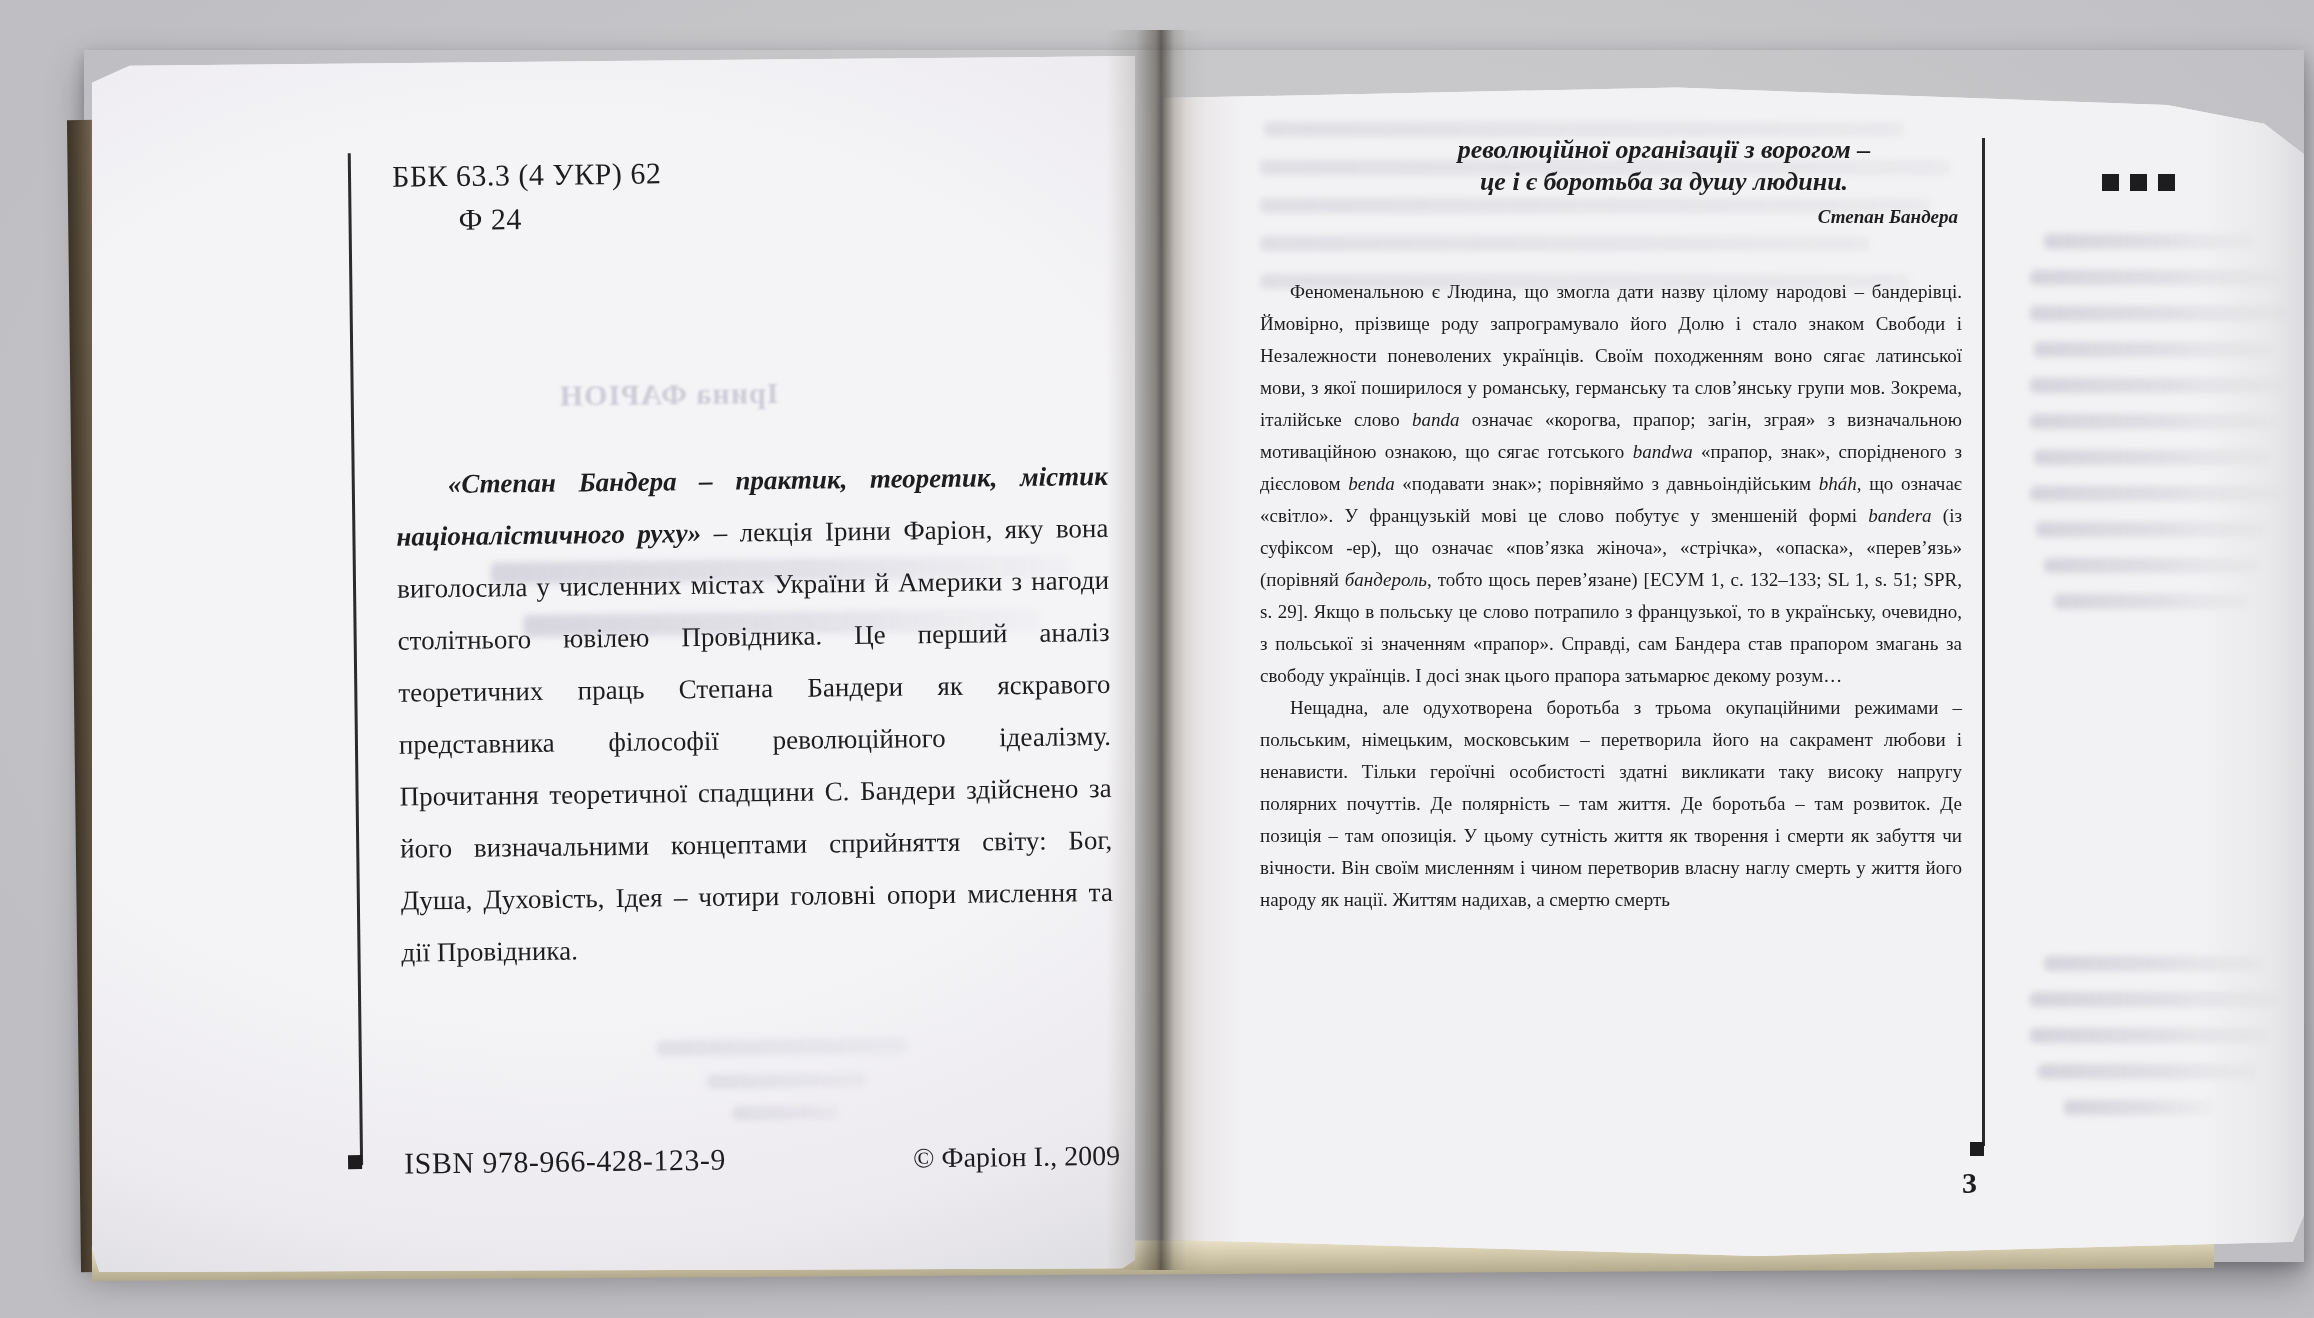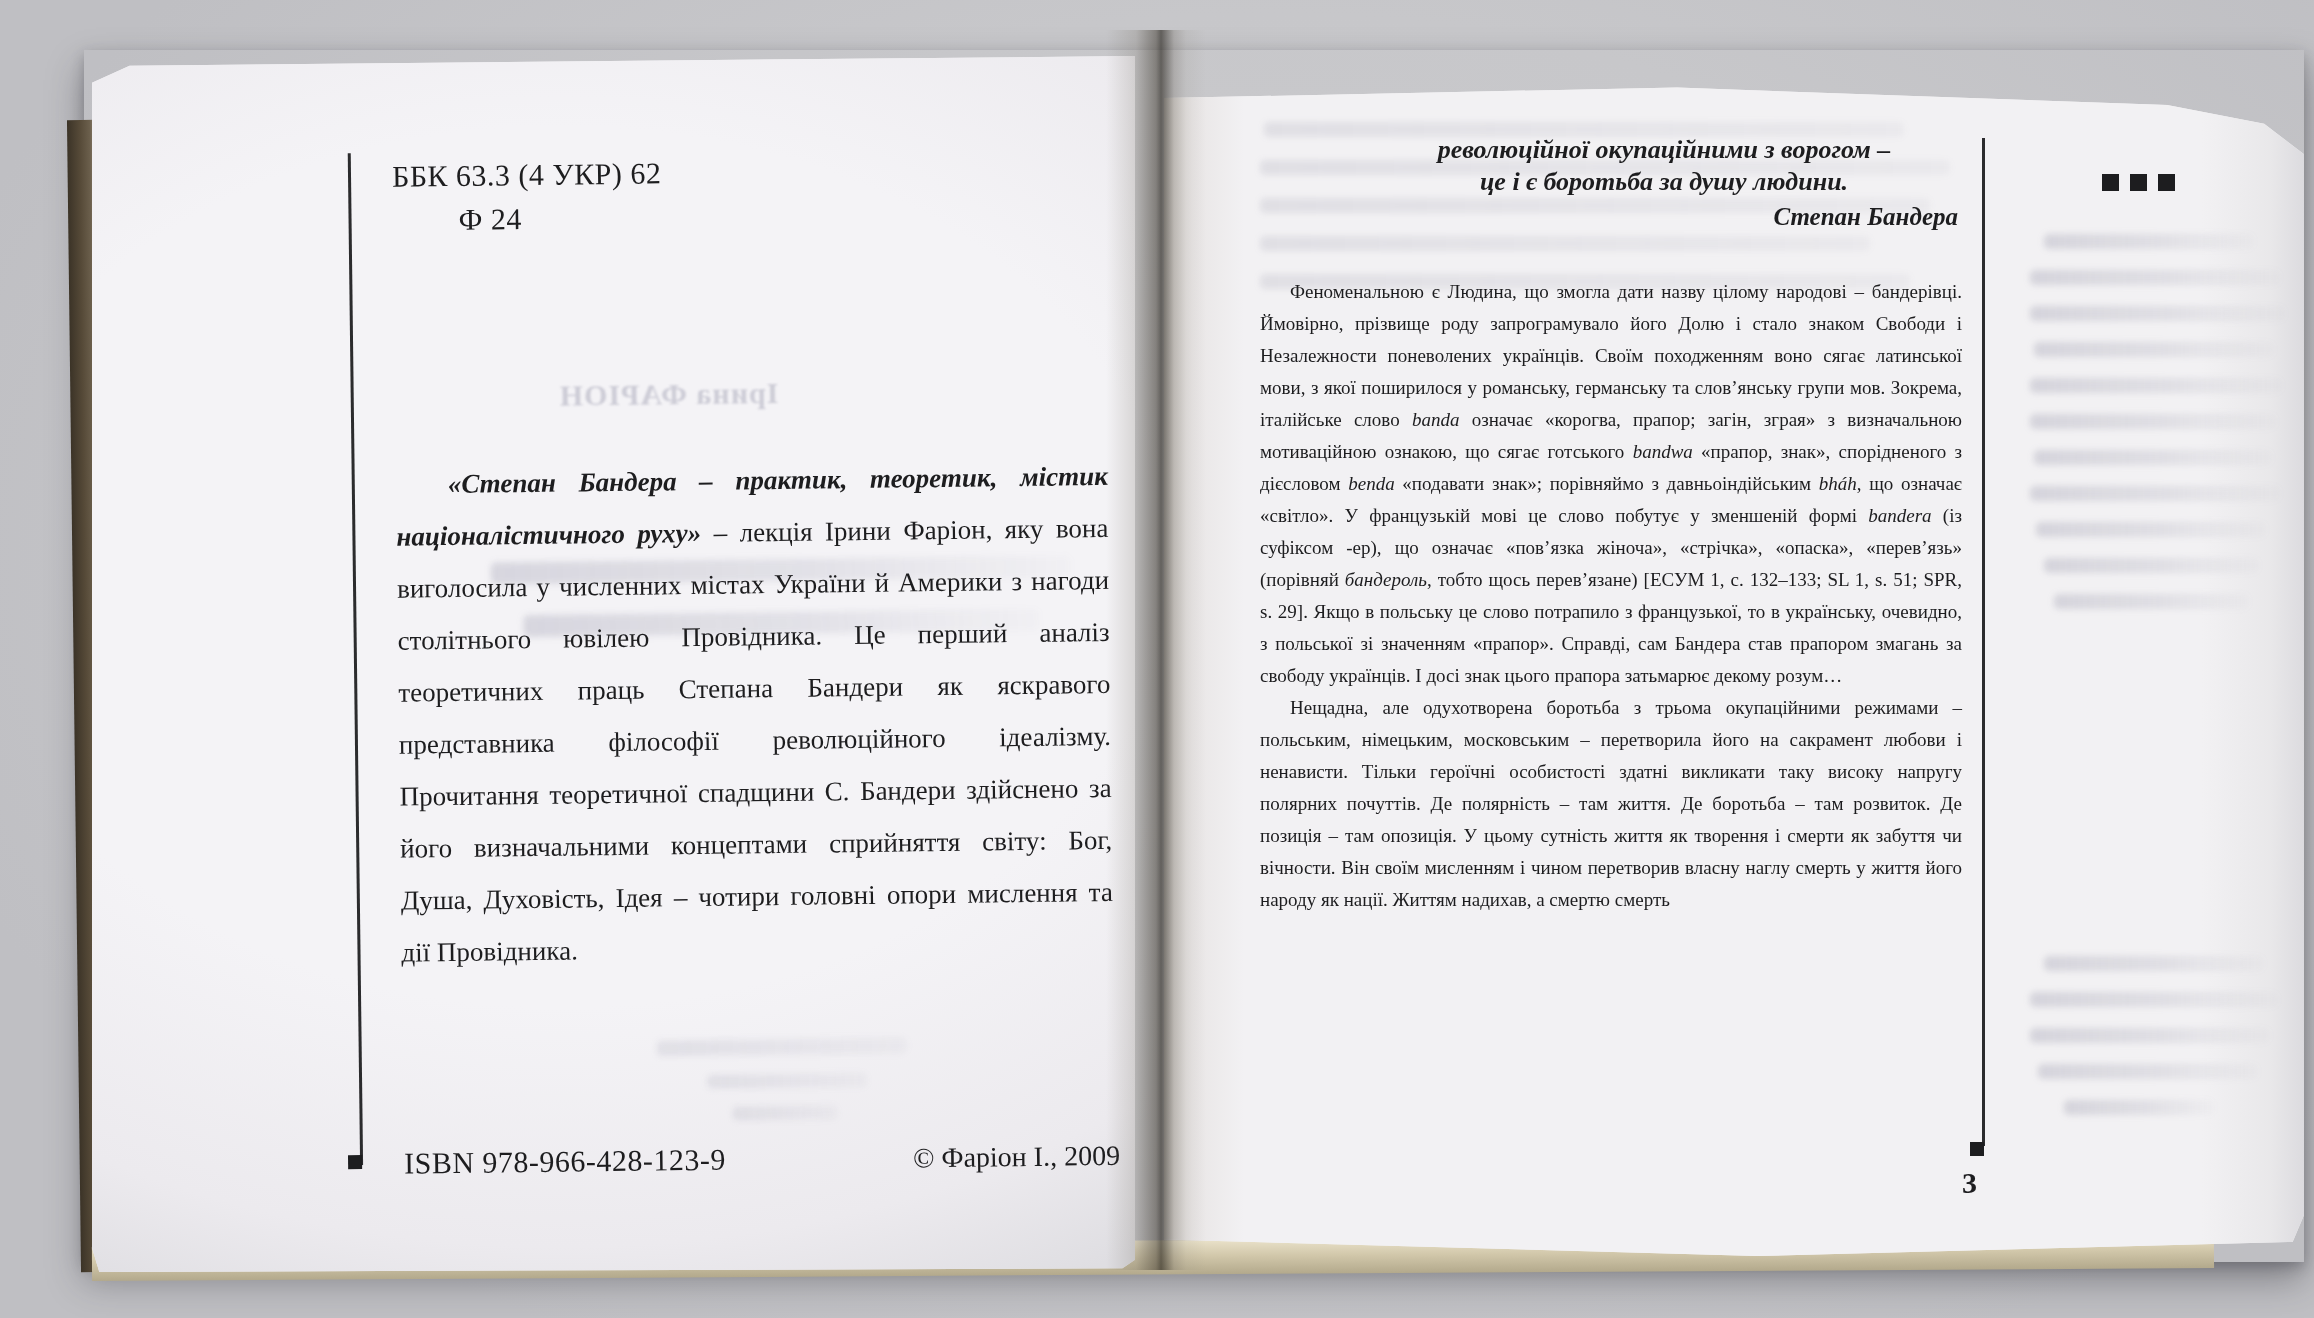--- a/index.html
+++ b/index.html
@@ -43,21 +43,21 @@
   .orn-squares i{display:block;width:17px;height:17px;background:#1d1d1f;}
   
   .bbk{font-size:30px;line-height:44px;letter-spacing:.5px;}
   .bbk .l2{margin-left:66px;}
   .annotation{width:712px;font-size:27px;line-height:52px;text-align:justify;text-indent:52px;}
   .isbn-row{width:716px;display:flex;justify-content:space-between;align-items:baseline;}
   .isbn{font-size:30px;letter-spacing:.5px;}
   .copyright{font-size:28px;}
   .epigraph{width:600px;text-align:center;font-weight:bold;font-style:italic;
     font-size:26px;line-height:31.5px;}
-  .epigraph-author{text-align:right;padding-right:6px;font-size:25px;margin-top:4px;
+  .epigraph-author{text-align:right;padding-right:6px;font-size:19px;margin-top:4px;
     font-weight:bold;font-style:italic;}
   .body-col{width:702px;font-size:19px;line-height:32px;text-align:justify;}
   .body-col p{margin:0;text-indent:30px;}
   .margin-quote{width:276px;font-size:22px;line-height:29.5px;text-align:justify;
     text-indent:38px;font-style:italic;}
   .pagenum{font-size:30px;font-weight:bold;}
   .b{font-weight:bold;} .i{font-style:italic;}
   
   .ghost-text{transform:scaleX(-1);color:rgba(105,105,132,.28);font-weight:bold;
     font-size:30px;letter-spacing:1px;filter:blur(1px);white-space:nowrap;}
@@ -101,21 +101,21 @@
 
 <div class="abs page page-right">
 
   <div class="abs smudge light" style="left:100px;top:38px;width:640px;height:15px;"></div>
   <div class="abs smudge light" style="left:96px;top:76px;width:690px;height:15px;"></div>
   <div class="abs smudge light" style="left:96px;top:114px;width:670px;height:15px;"></div>
   <div class="abs smudge light" style="left:96px;top:152px;width:610px;height:15px;"></div>
   <div class="abs smudge light" style="left:96px;top:190px;width:650px;height:15px;"></div>
 
   <div class="abs epigraph" style="left:200px;top:50px;">
-    <div>революційної окупаційними з ворогом –</div>
+    <div>революційної організації з ворогом –</div>
     <div>це і є боротьба за душу людини.</div>
     <div class="epigraph-author">Степан Бандера</div>
   </div>
 
   <div class="abs body-col" style="left:96px;top:192px;">
     <p><span>Феноменальною є Людина, що змогла дати назву цілому народові – бандерівці. Ймовірно, прізвище роду запрограмувало його Долю і стало знаком Свободи і Незалежности поневолених українців. Своїм походженням воно сягає латинської мови, з якої поширилося у романську, германську та слов’янську групи мов. Зокрема, італійське слово </span><span class="i">banda</span><span> означає «корогва, прапор; загін, зграя» з визначальною мотиваційною ознакою, що сягає готського </span><span class="i">bandwa</span><span> «прапор, знак», спорідненого з дієсловом </span><span class="i">benda</span><span> «подавати знак»; порівняймо з давньоіндійським </span><span class="i">bháh</span><span>, що означає «світло». У французькій мові це слово побутує у зменшеній формі </span><span class="i">bandera</span><span> (із суфіксом -ер), що означає «пов’язка жіноча», «стрічка», «опаска», «перев’язь» (порівняй </span><span class="i">бандероль</span><span>, тобто щось перев’язане) [ЕСУМ 1, с. 132–133; SL 1, s. 51; SPR, s. 29]. Якщо в польську це слово потрапило з французької, то в українську, очевидно, з польської зі значенням «прапор». Справді, сам Бандера став прапором змагань за свободу українців. І досі знак цього прапора затьмарює декому розум…</span></p>
     <p><span>Нещадна, але одухотворена боротьба з трьома окупаційними режимами – польським, німецьким, московським – перетворила його на сакрамент любови і ненависти. Тільки героїчні особистості здатні викликати таку високу напругу полярних почуттів. Де полярність – там життя. Де боротьба – там розвиток. Де позиція – там опозиція. У цьому сутність життя як творення і смерти як забуття чи вічности. Він своїм мисленням і чином перетворив власну наглу смерть у життя його народу як нації. Життям надихав, а смертю смерть</span></p>
   </div>
 
   <div class="abs vrule" style="left:818px;top:54px;height:1008px;"></div>

